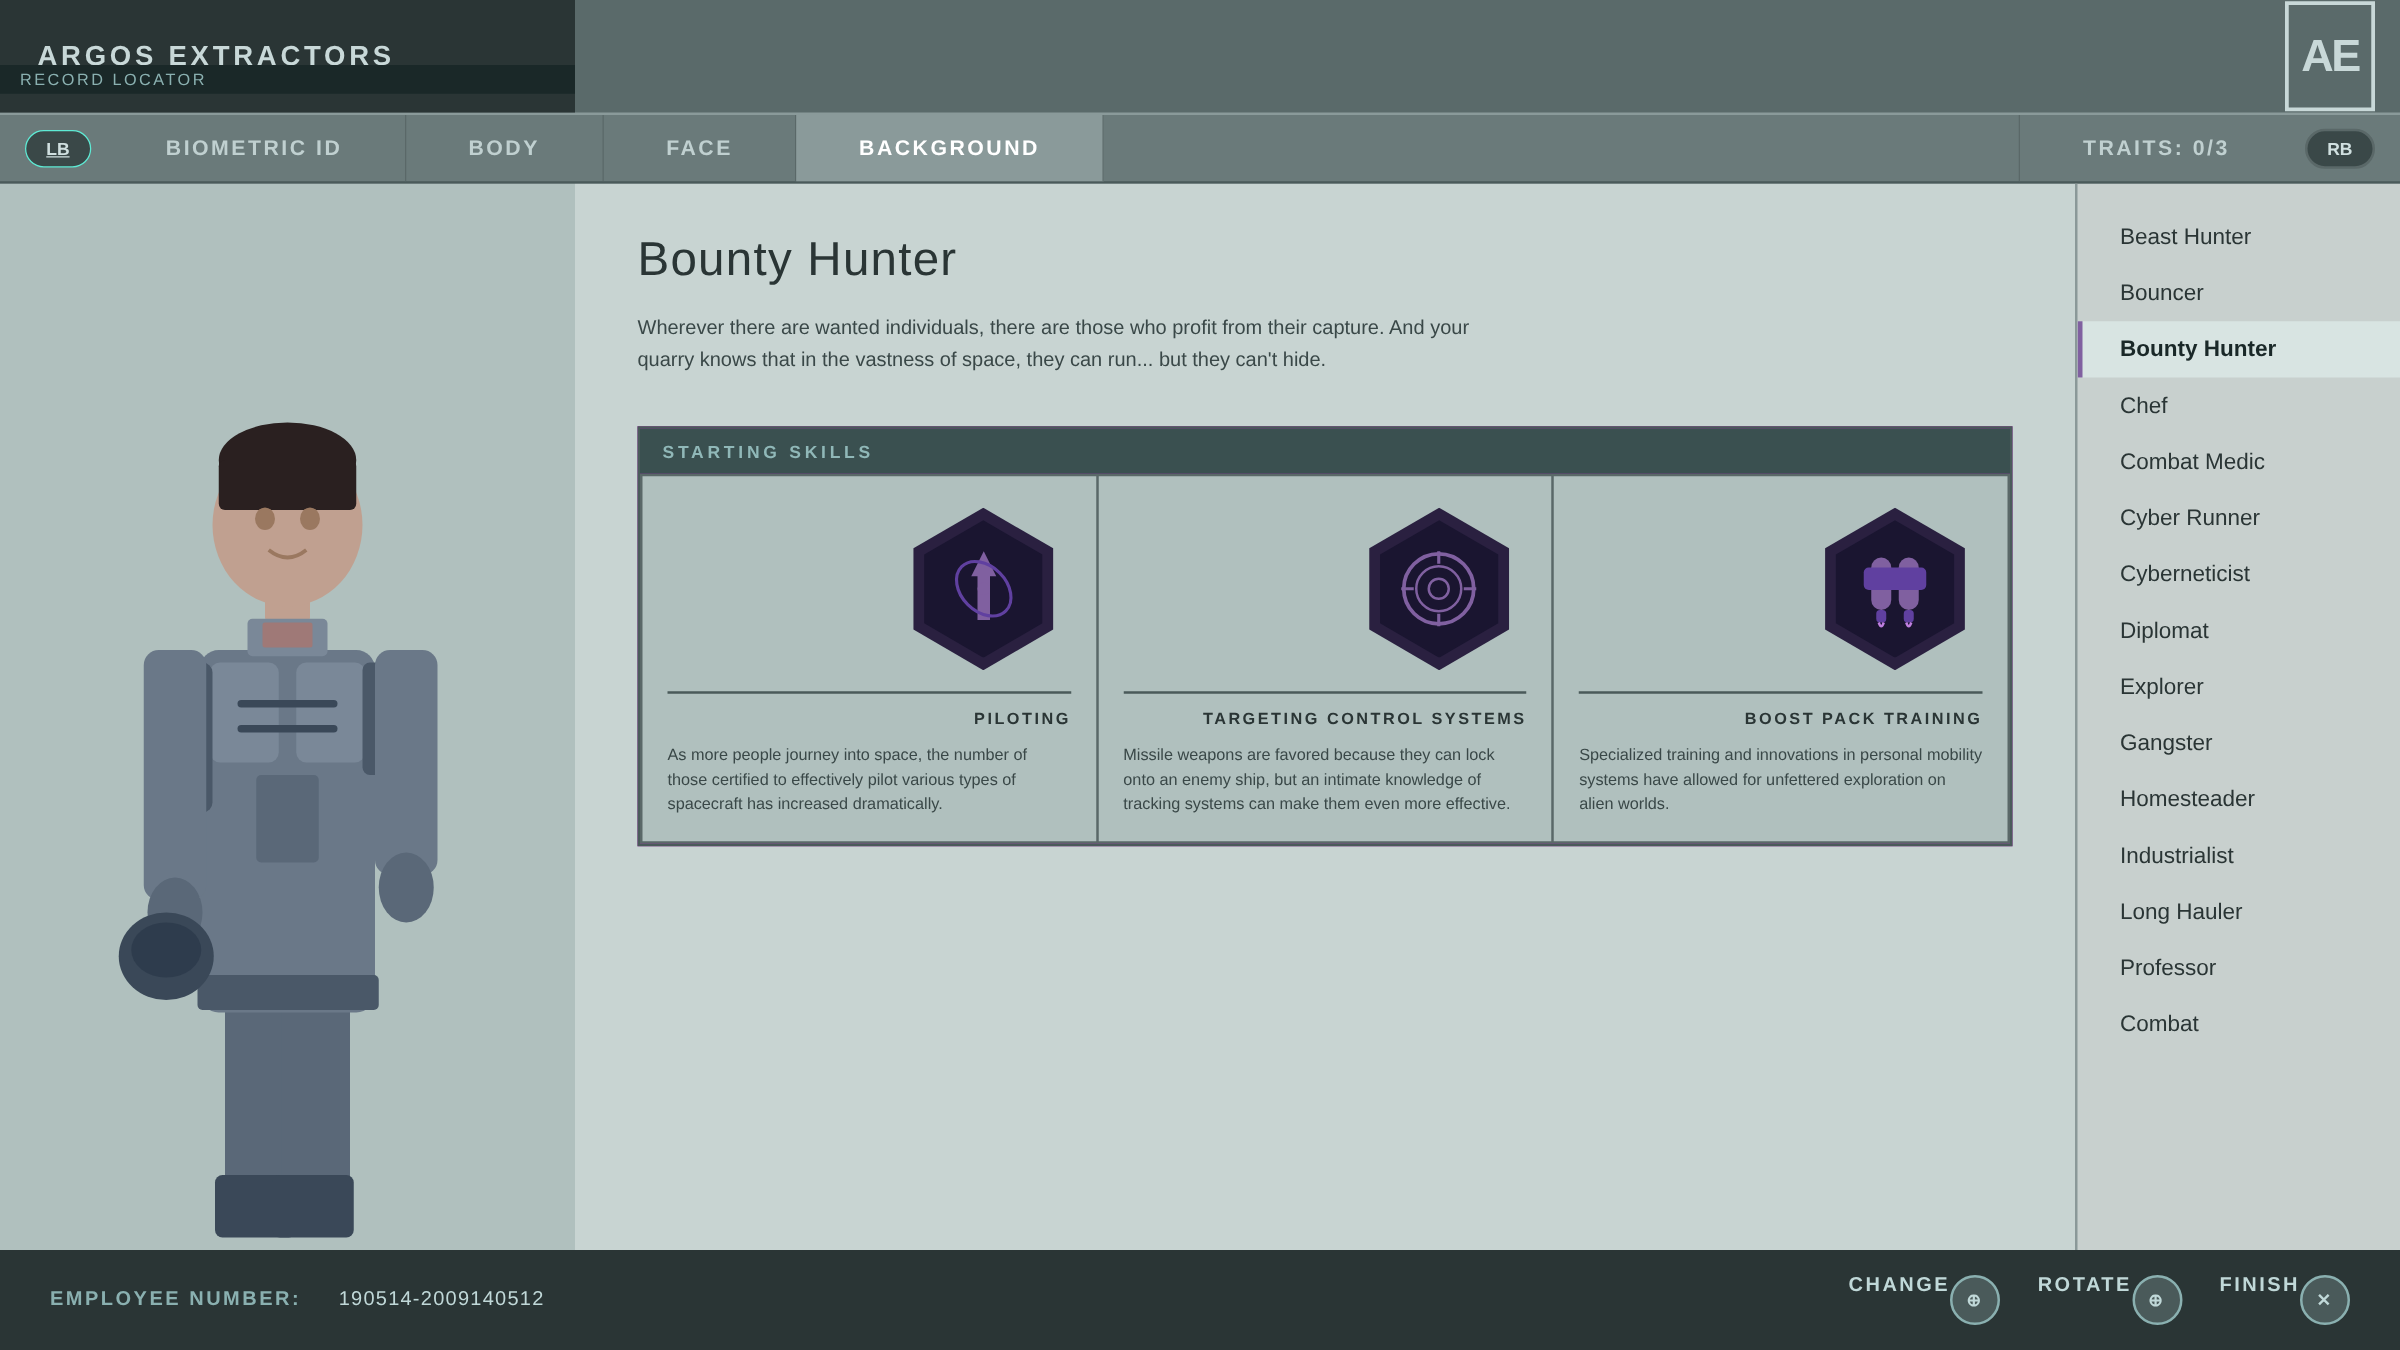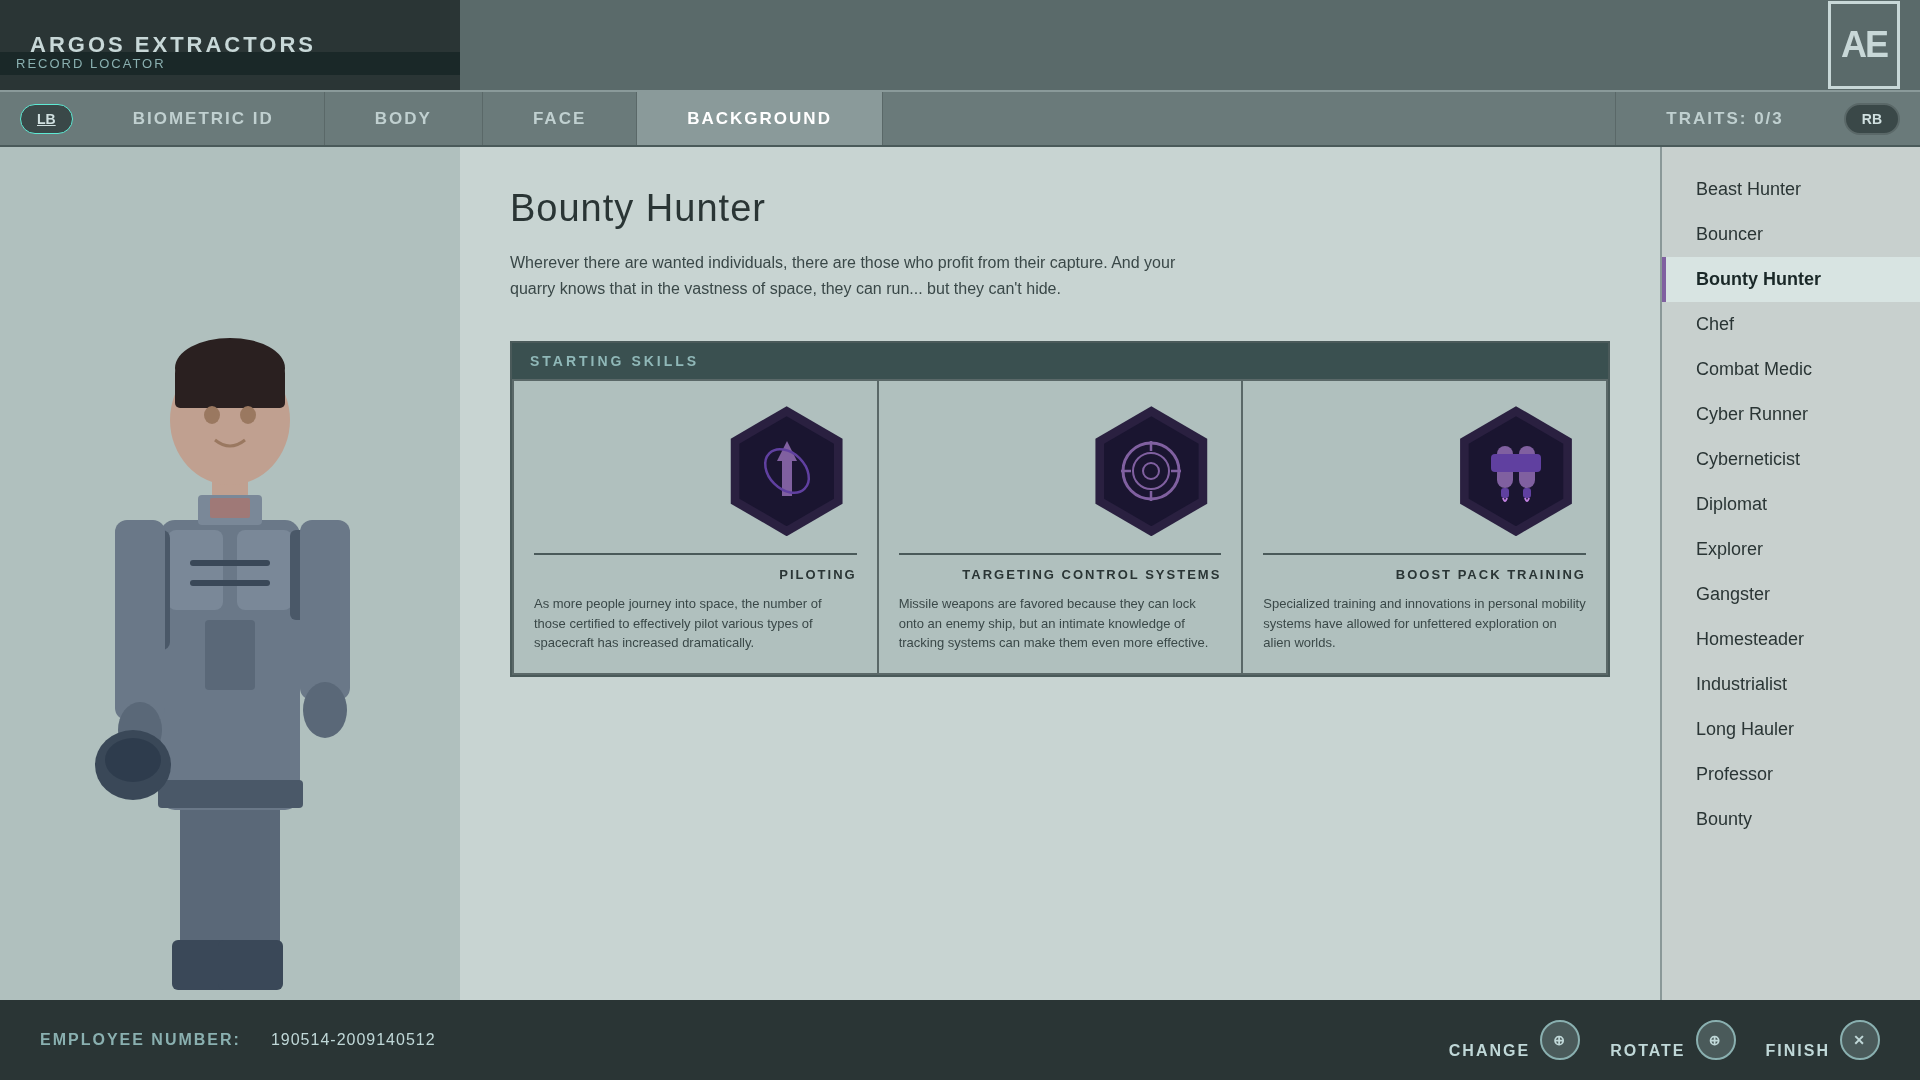--- a/index.html
+++ b/index.html
@@ -282,22 +282,21 @@
       margin-left: 30px;
     }
     .bottom-actions {
       margin-left: auto;
       display: flex;
       gap: 30px;
       align-items: center;
     }
     .bottom-action {
       display: flex;
-      align-items: flex-end;
-      gap: 10px;
+      align-items: flex-start;
       color: #c0d8d8;
       font-size: 16px;
       font-weight: bold;
       letter-spacing: 2px;
       cursor: pointer;
     }
     .action-btn {
       width: 40px;
       height: 40px;
       border-radius: 50%;
@@ -509,21 +508,21 @@
       <div class="bg-list-item">Combat Medic</div>
       <div class="bg-list-item">Cyber Runner</div>
       <div class="bg-list-item">Cyberneticist</div>
       <div class="bg-list-item">Diplomat</div>
       <div class="bg-list-item">Explorer</div>
       <div class="bg-list-item">Gangster</div>
       <div class="bg-list-item">Homesteader</div>
       <div class="bg-list-item">Industrialist</div>
       <div class="bg-list-item">Long Hauler</div>
       <div class="bg-list-item">Professor</div>
-      <div class="bg-list-item">Bounty</div>
+      <div class="bg-list-item">Combat</div>
     </div>
 
 </div>
 
 <div class="bottom-bar">
   <span class="employee-label">EMPLOYEE NUMBER:</span>
   <span class="employee-number">190514-2009140512</span>
   <div class="bottom-actions">
     <div class="bottom-action">
       <span>CHANGE</span>

